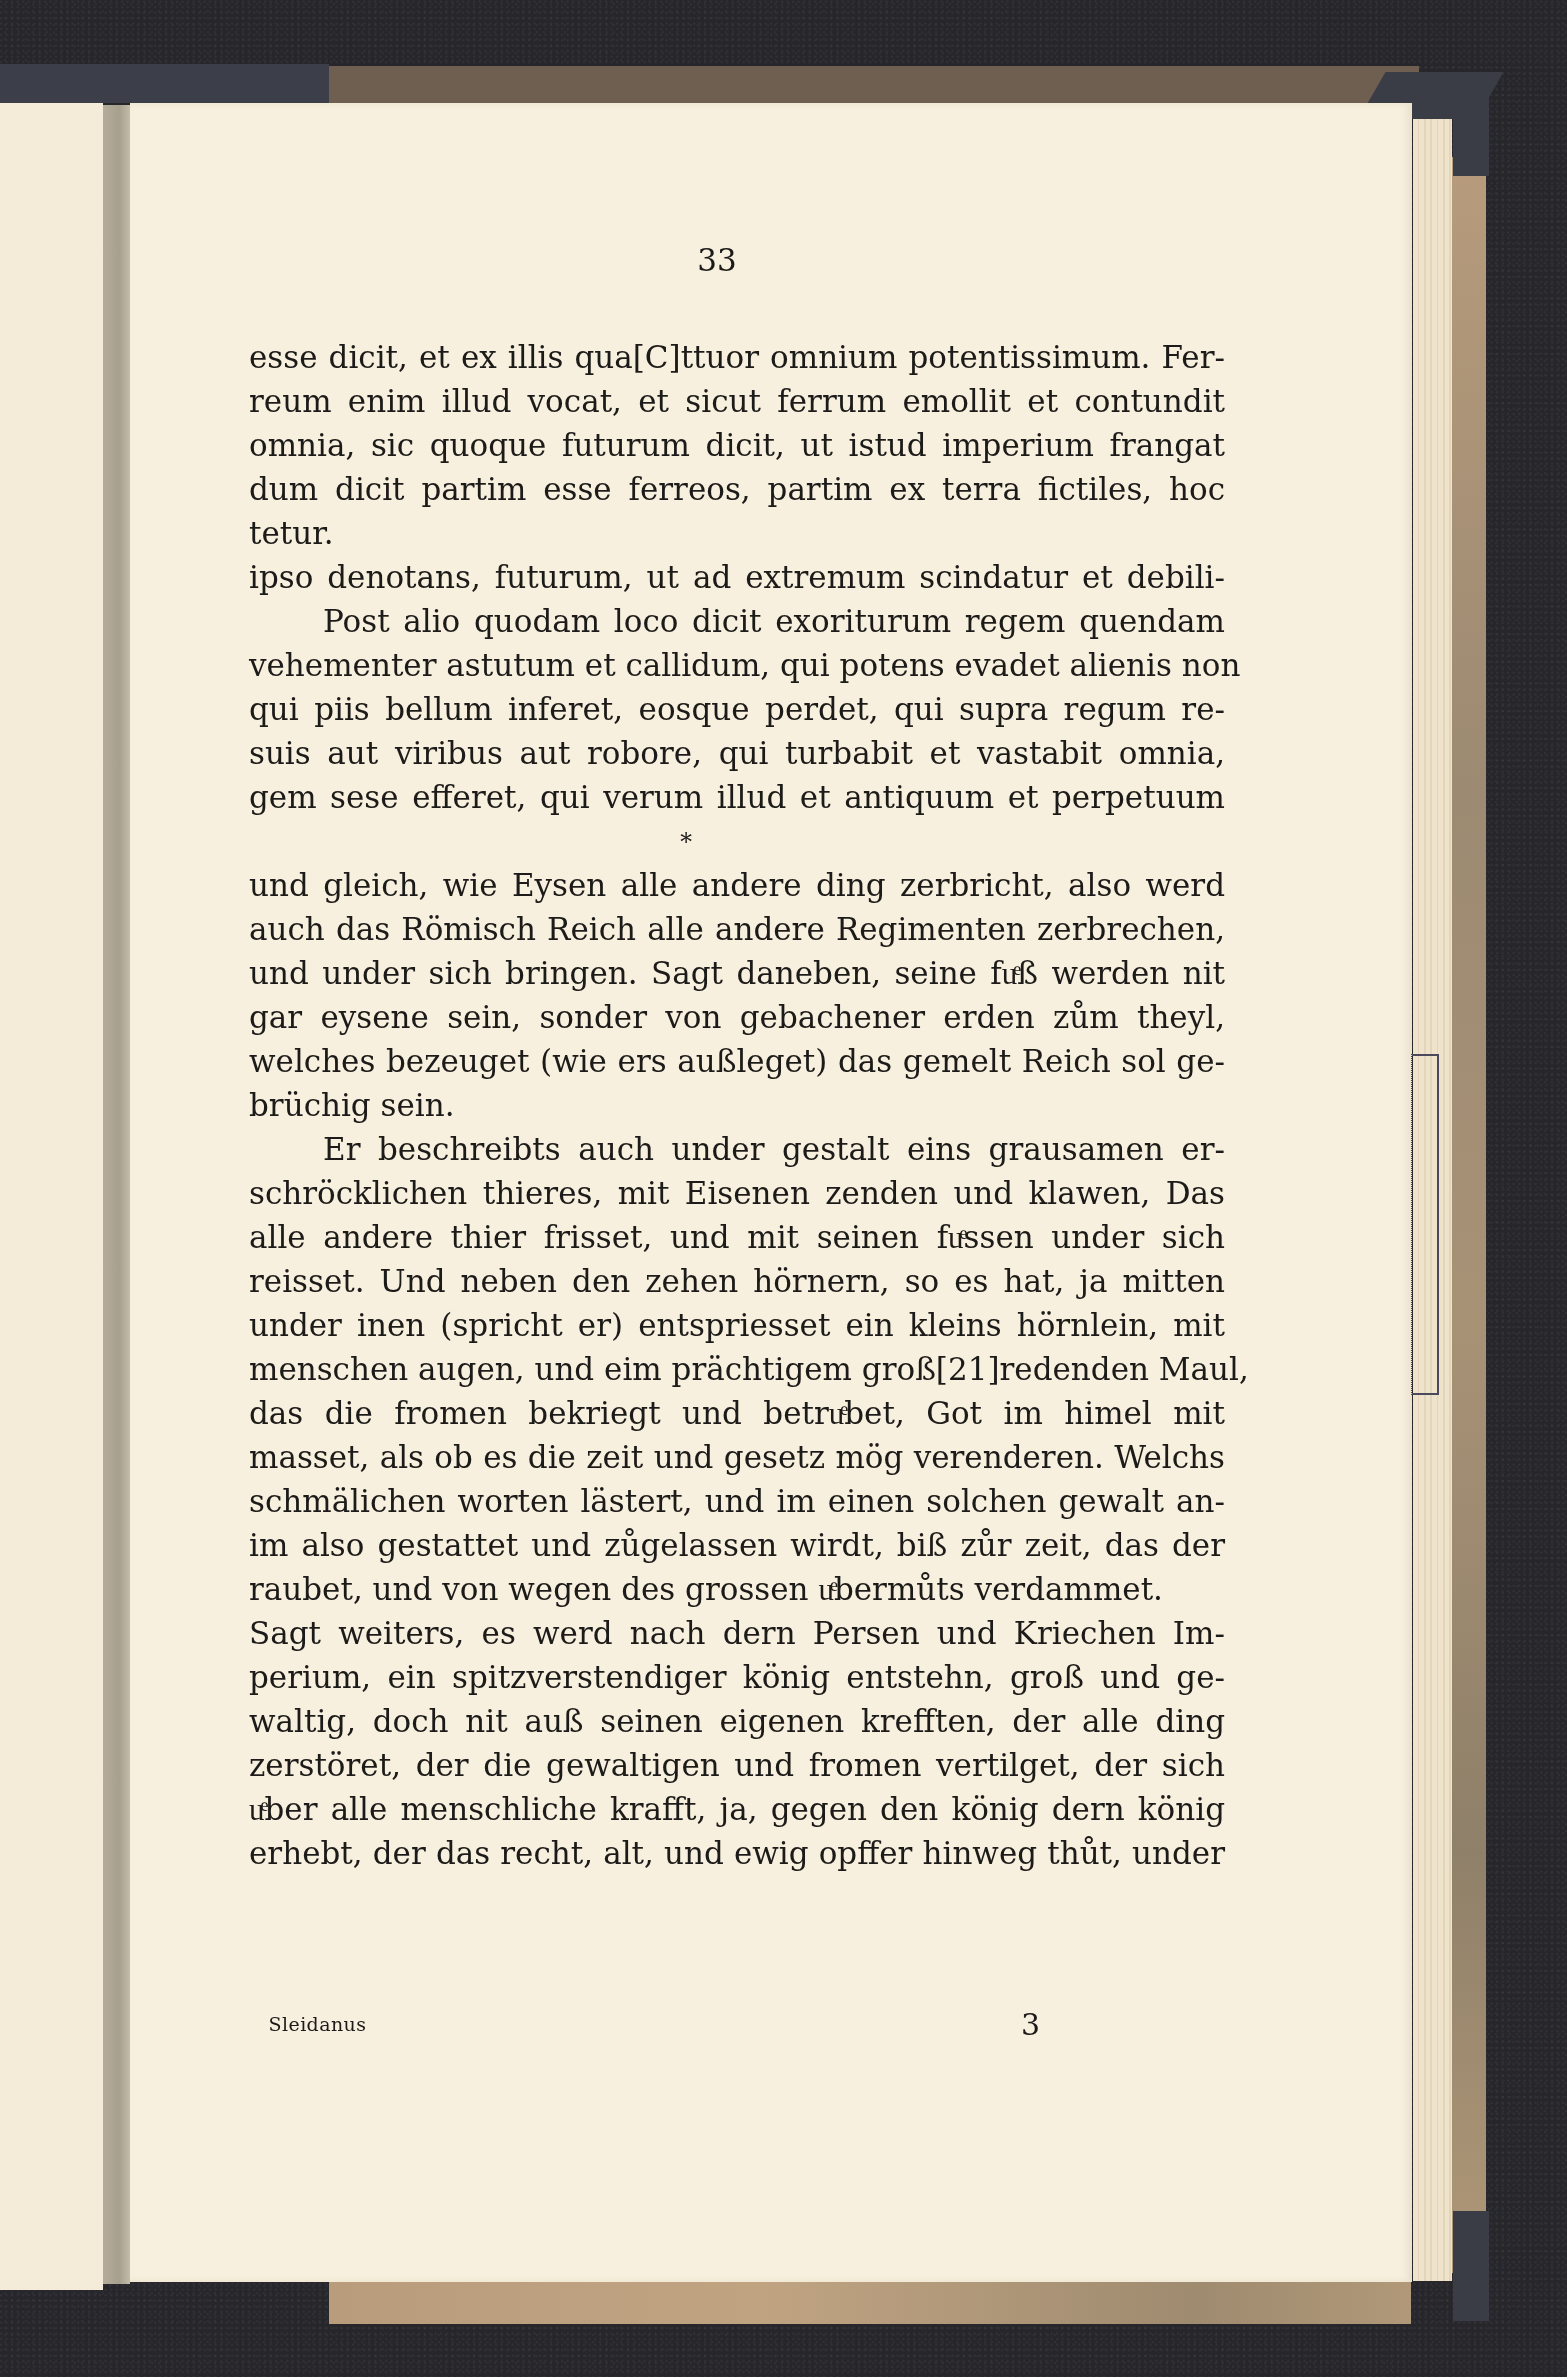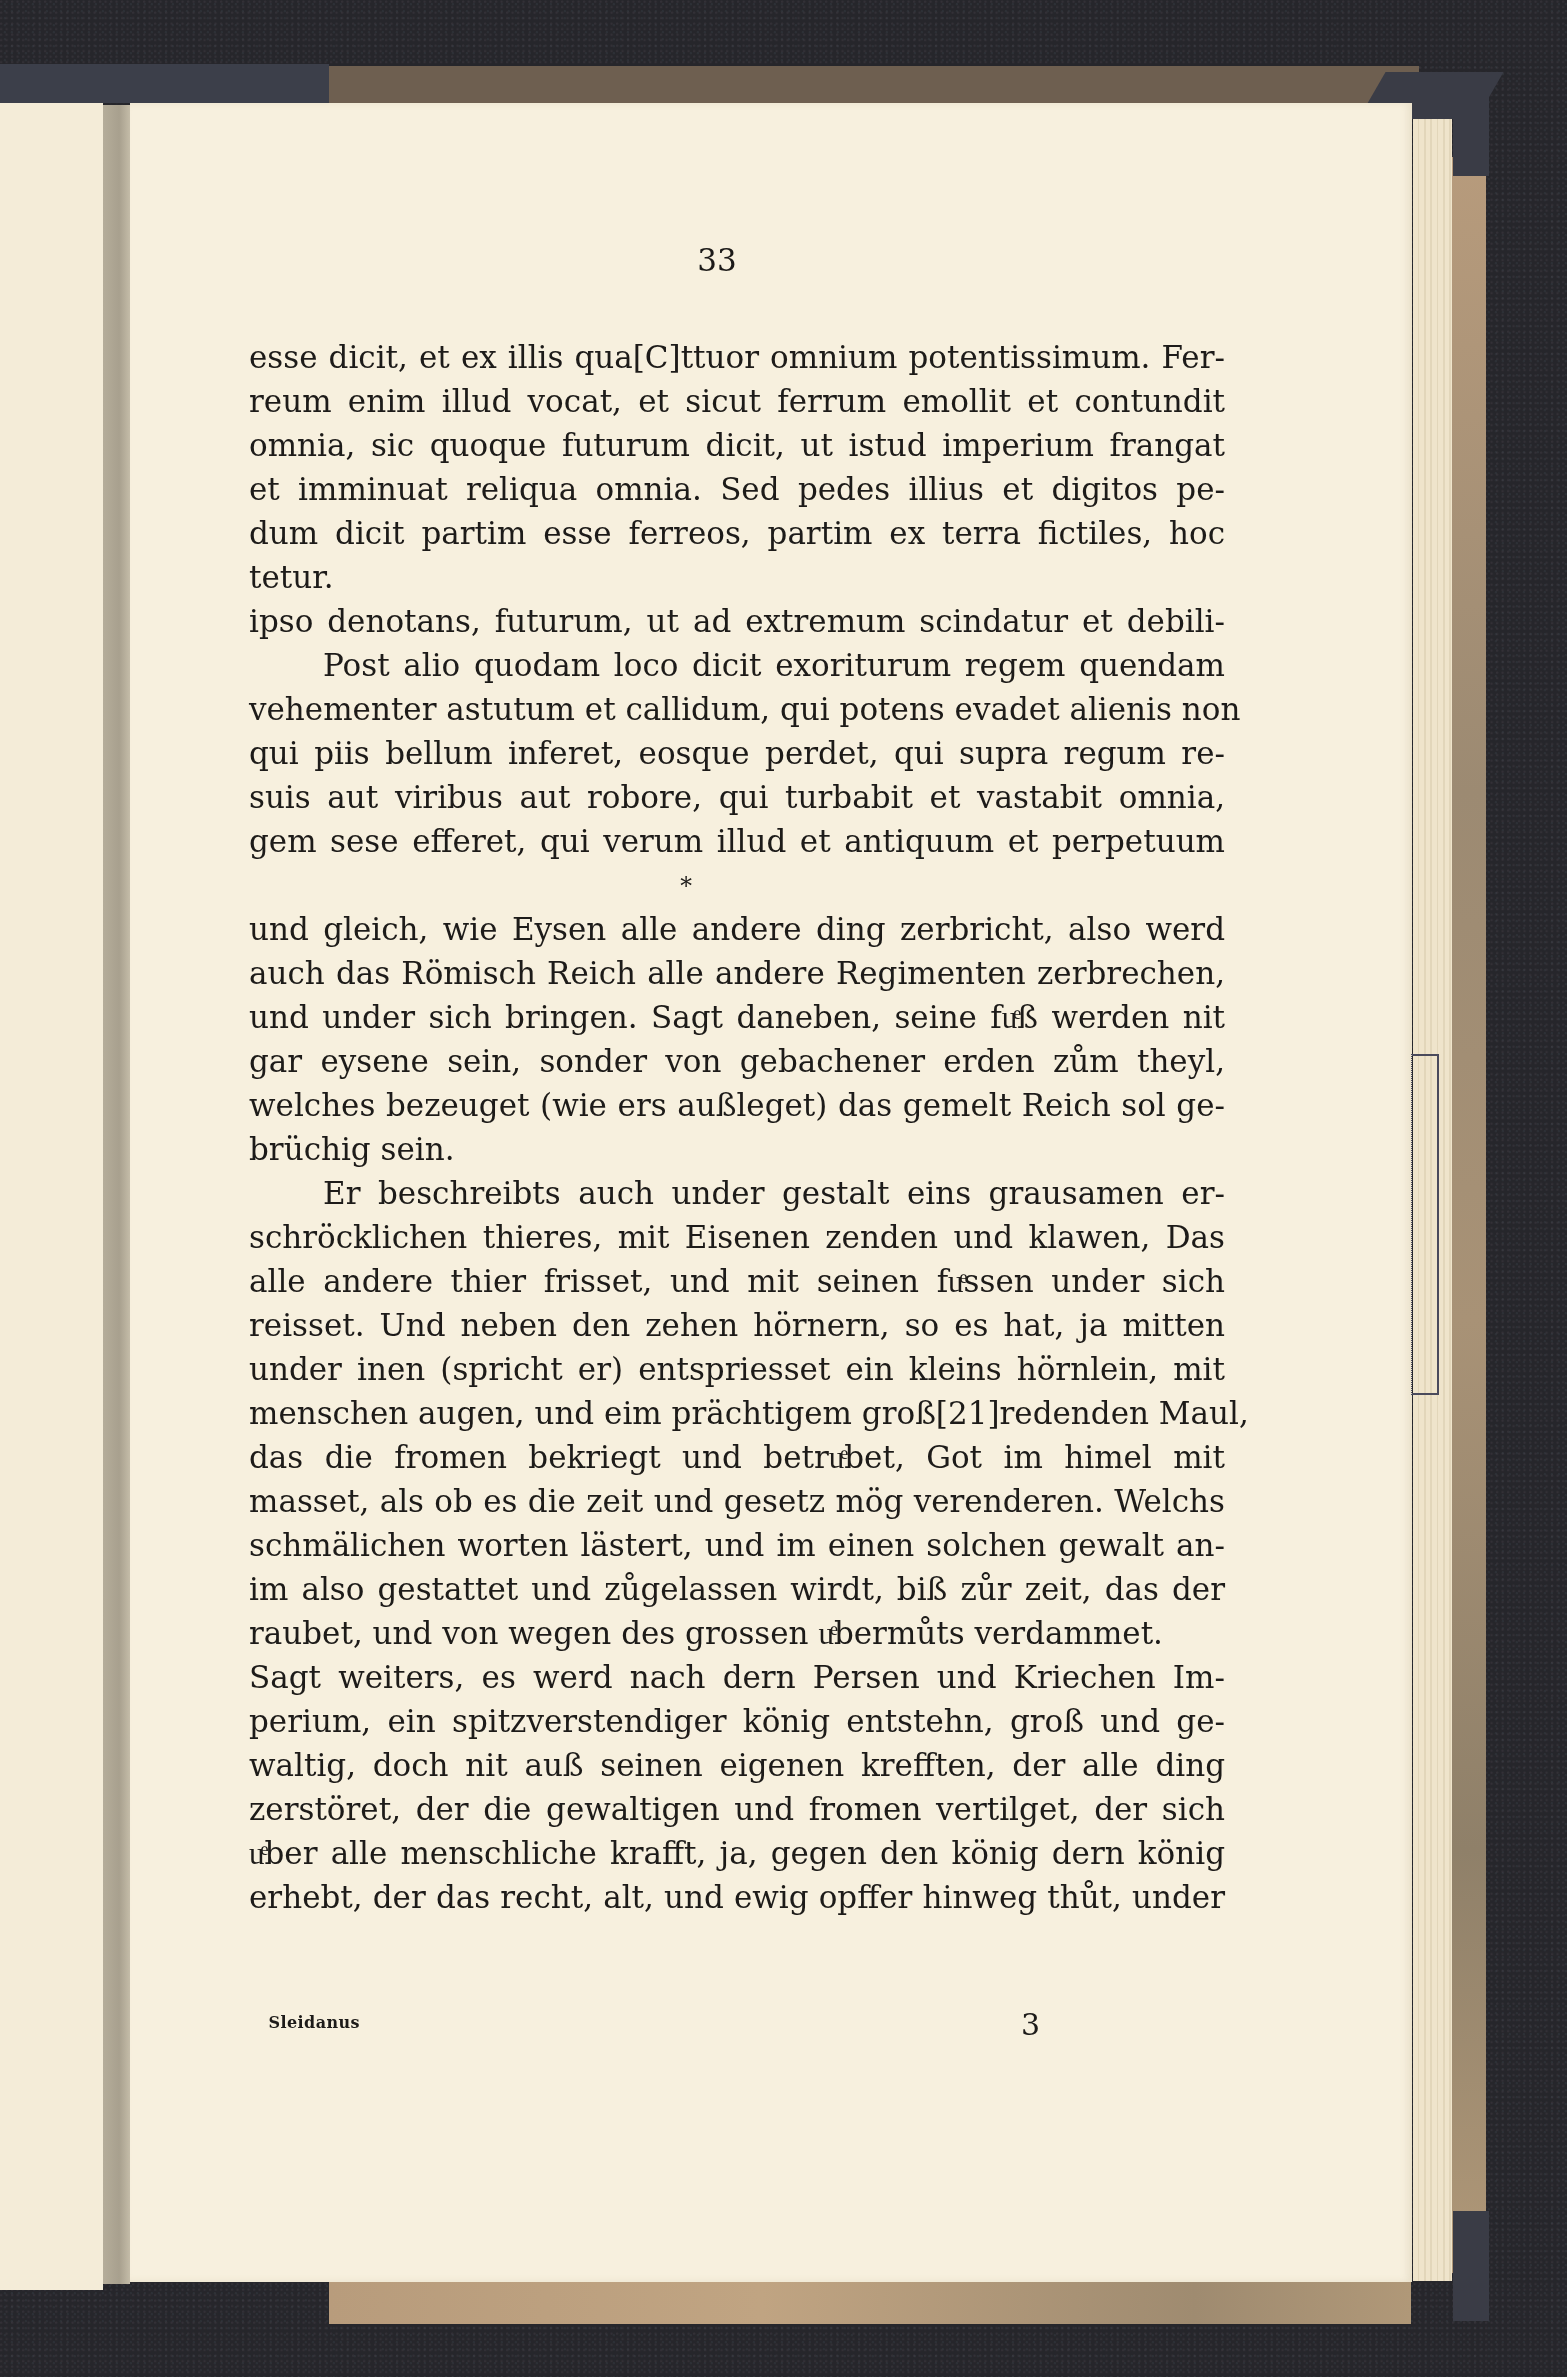--- a/index.html
+++ b/index.html
@@ -35,21 +35,21 @@
   .pagenum { position:absolute; left:0; width:100%; top:242px; text-align:center; padding-left:0;
              font-size:31px; color:#1c1a18; }
   .pagenum span { position:relative; left:-67px; }
   .textblock { position:absolute; left:249px; top:335px; width:976px; color:#1d1b19;
                font-size:31px; line-height:44px; }
   .line { display:block; white-space:nowrap; text-align:justify; text-align-last:justify; height:44px; }
   .line.last { text-align-last:left; }
   .line.indent { padding-left:74px; }
   .star { display:block; text-align:center; height:44px; font-size:23.5px; line-height:47px; padding-right:102px; }
   .footer { position:absolute; left:249px; top:2007px; width:976px; height:39px; color:#1d1b19; }
-  .sig-name { position:absolute; left:19.6px; top:6.3px; font-size:16px; letter-spacing:0.4px;font-weight:bold; }
+  .sig-name { position:absolute; left:19.6px; top:6.3px; font-size:19px; letter-spacing:0.4px; }
   .sig-num { position:absolute; left:772px; top:0; font-size:30px; }
 </style>
 </head>
 <body>
 
 <div class="cloth-top"></div>
 <div class="cloth-top2"></div>
 <div class="left-leaf"></div>
 <div class="board-bottom"></div>
 <div class="marble"></div>
@@ -62,21 +62,20 @@
 <div class="gutter"></div>
 <div class="bracket"></div>
 
 <div class="pagenum"><span>33</span></div>
 
 <div class="textblock">
   <div class="para">
       <span class="line">esse dicit, et ex illis qua[C]ttuor omnium potentissimum. Fer-</span>
       <span class="line">reum enim illud vocat, et sicut ferrum emollit et contundit</span>
       <span class="line">omnia, sic quoque futurum dicit, ut istud imperium frangat</span>
-      <span class="line">et imminuat reliqua omnia. Sed pedes illius et digitos pe-</span>
       <span class="line">dum dicit partim esse ferreos, partim ex terra fictiles, hoc</span>
       <span class="line last">tetur.</span>
       <span class="line">ipso denotans, futurum, ut ad extremum scindatur et debili-</span>
     </div>
   <div class="para">
       <span class="line indent">Post alio quodam loco dicit exoriturum regem quendam</span>
       <span class="line">vehementer astutum et callidum, qui potens evadet alienis non</span>
       <span class="line">qui piis bellum inferet, eosque perdet, qui supra regum re-</span>
       <span class="line">suis aut viribus aut robore, qui turbabit et vastabit omnia,</span>
       <span class="line">gem sese efferet, qui verum illud et antiquum et perpetuum</span>

